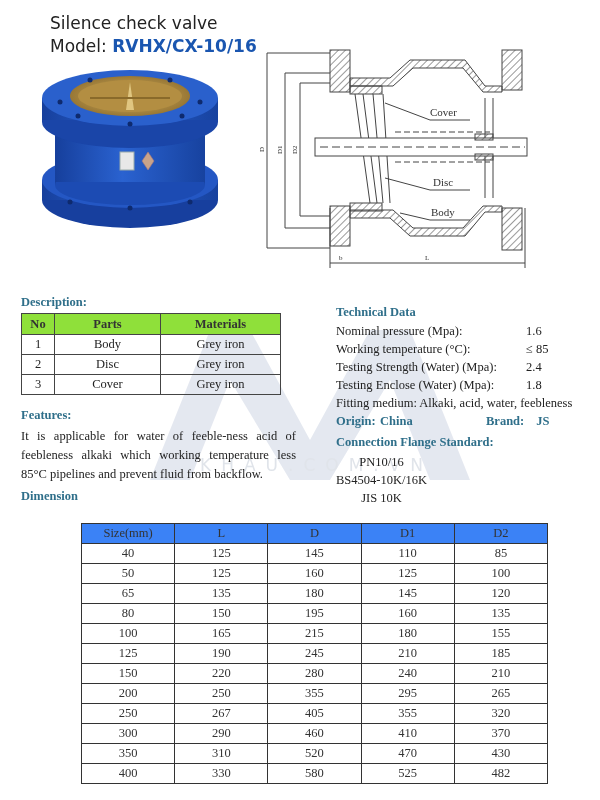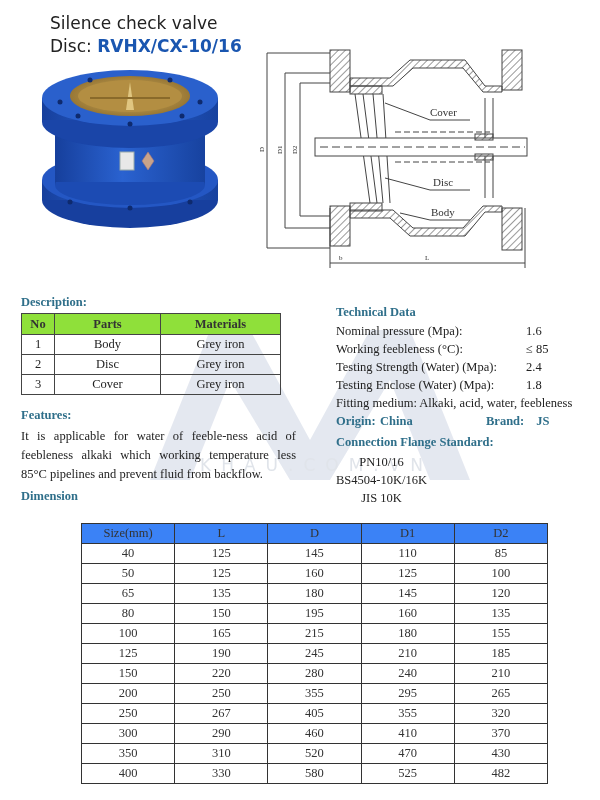--- a/index.html
+++ b/index.html
@@ -24,21 +24,21 @@
   .flange { position: absolute; left: 336px; top: 453px; font-size: 12.5px; line-height: 18px; text-align: center; }
   .dims { position: absolute; left: 81px; top: 523px; width: 467px; font-size: 12.5px; }
   .dims th, .dims td { border: 1.5px solid #333; text-align: center; height: 19px; padding: 0; width: 20%; color: #333; }
   .dims th { background: #3b82f6; font-weight: normal; height: 19px; }
 </style>
 </head>
 <body>
 
 <div class="title">
   <div>Silence check valve</div>
-  <div><span>Disc: </span><span class="model-val">RVHX/CX-10/16</span></div>
+  <div><span>Model: </span><span class="model-val">RVHX/CX-10/16</span></div>
 </div>
 
 <svg class="photo" viewBox="0 0 200 175">
   <defs>
     <linearGradient id="bodyg" x1="0" x2="1">
       <stop offset="0" stop-color="#163f9c"></stop>
       <stop offset="0.45" stop-color="#2a62d0"></stop>
       <stop offset="1" stop-color="#17429f"></stop>
     </linearGradient>
     <radialGradient id="brass" cx="0.5" cy="0.5" r="0.6">
@@ -175,21 +175,21 @@
 
 <div class="sec-head" style="left:21px; top:489px;">Dimension</div>
 
 <div class="sec-head" style="left:336px; top:305px;">Technical Data</div>
 <div class="tech">
   <div class="row">
     <span class="lbl">Nominal pressure (Mpa):</span>
     <span class="val">1.6</span>
   </div>
   <div class="row">
-    <span class="lbl">Working feebleness (°C):</span>
+    <span class="lbl">Working temperature (°C):</span>
     <span class="val">≤ 85</span>
   </div>
   <div class="row">
     <span class="lbl">Testing Strength (Water) (Mpa):</span>
     <span class="val">2.4</span>
   </div>
   <div class="row">
     <span class="lbl">Testing Enclose (Water) (Mpa):</span>
     <span class="val">1.8</span>
   </div>

